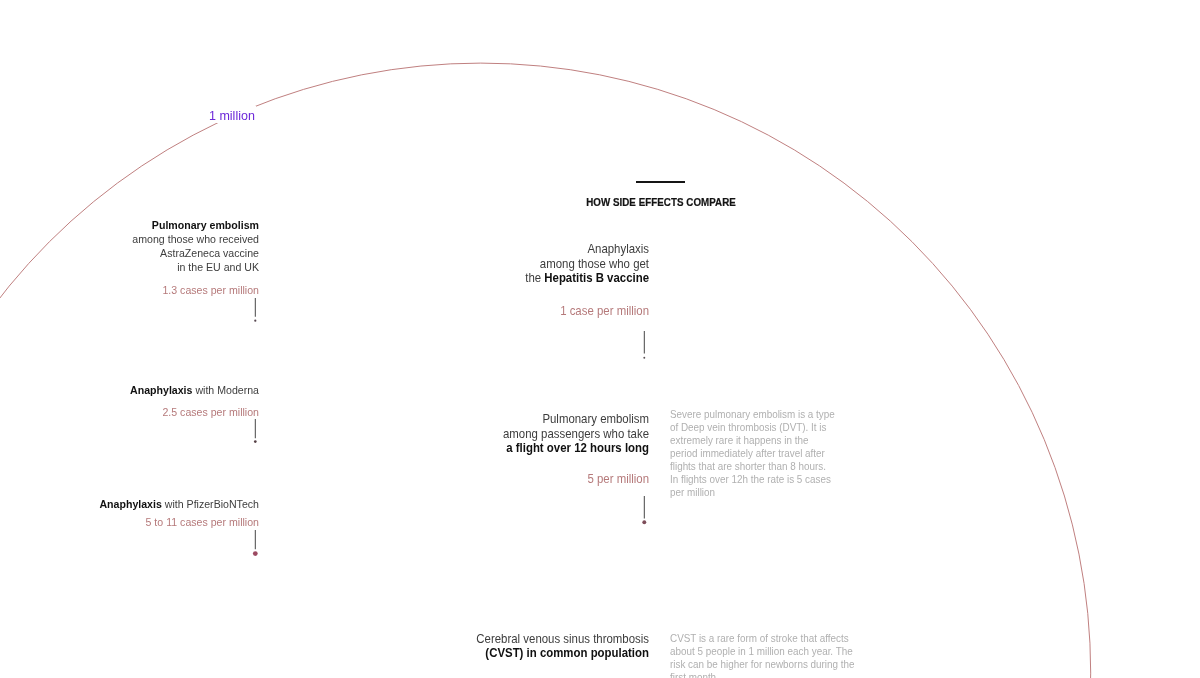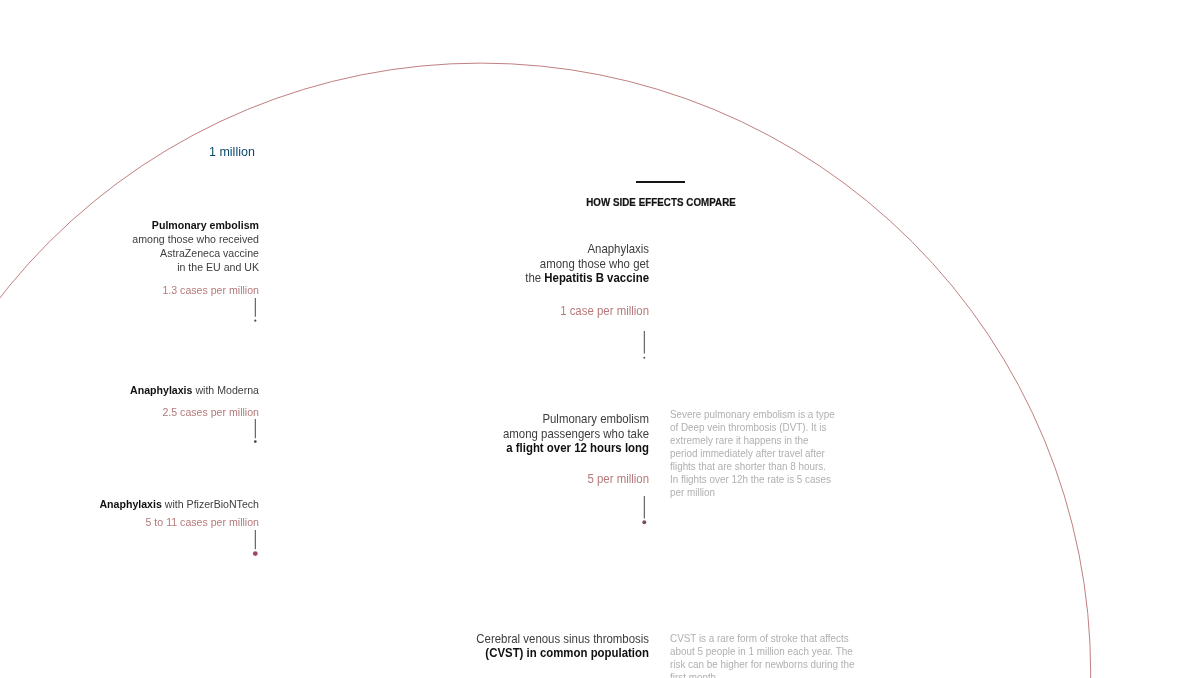--- a/index.html
+++ b/index.html
@@ -32,26 +32,25 @@
   }
   .col-right.stat-label, .col-right.stat-value{
     font-size:12.35px; line-height:14.6px; transform:scaleX(0.925) translateZ(0);
   }
 
   .scale-label{
     position:absolute;
     white-space:nowrap;
     font-size:12.5px;
     line-height:13px;
-    color:#0c4a6e;
+    color:#6d28d9;
     background:#ffffff;
     padding:4.5px 1px 0px 7px;
     transform:translateZ(0);
     transform-origin:left top;
-    margin-top:36px;
   }
 
   .rule{
     position:absolute;
     background:#151515;
     height:1.7px;
   }
   .section-title{
     position:absolute;
     text-align:center;

